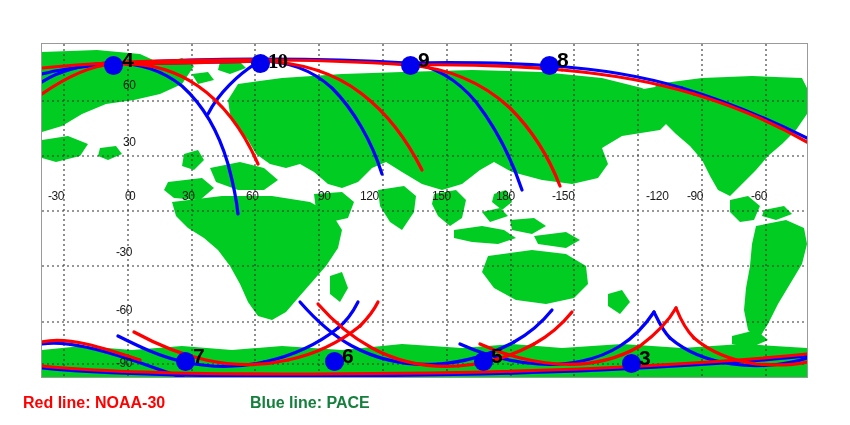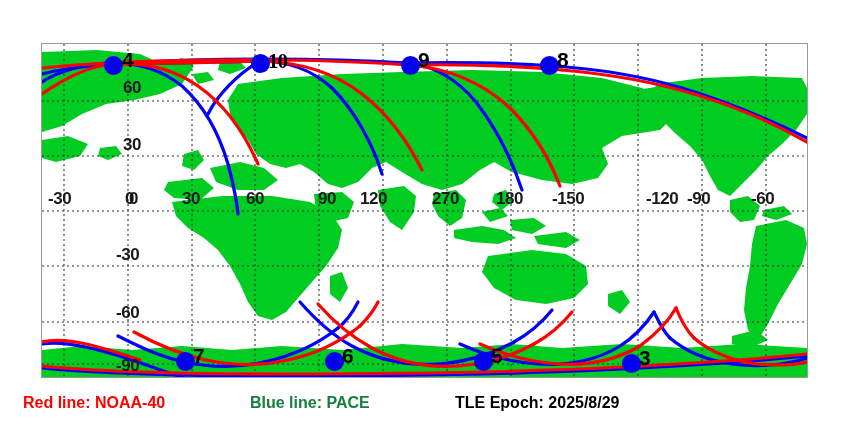--- a/index.html
+++ b/index.html
@@ -6,21 +6,21 @@
   body{width:850px;height:425px;position:relative;overflow:hidden;
        font-family:"Liberation Sans",sans-serif;}
 
   #map-frame{position:absolute;left:41px;top:43px;width:767px;height:335px;
              background:#ffffff;box-sizing:border-box;
              border:1px solid #9a9a9a;overflow:hidden;}
 
   #map-svg{position:absolute;left:0;top:0;}
 
   .lat-label,.lon-label{position:absolute;color:#1a1a1a;
-       font-family:"Liberation Sans",sans-serif;font-size:17px;font-weight:bold;
+       font-family:"Liberation Sans",sans-serif;font-size:12px;font-weight:normal;
        letter-spacing:-0.4px;white-space:nowrap;}
 
   .marker{position:absolute;width:19px;height:19px;border-radius:50%;
           background:#0000ee;}
   .marker-label{position:absolute;color:#000000;font-size:21px;font-weight:bold;
           font-family:"Liberation Sans",sans-serif;white-space:nowrap;
           letter-spacing:-1px;}
 
   #legend{position:absolute;left:0;top:390px;width:850px;height:35px;}
   .legend-item{position:absolute;font-size:16px;font-weight:bold;
@@ -187,21 +187,21 @@
   <div class="lat-label" style="left:74px;top:201px;">-30</div>
   <div class="lat-label" style="left:74px;top:259px;">-60</div>
   <div class="lat-label" style="left:74px;top:312px;">-90</div>
 
   <div class="lon-label" style="left:6px;top:145px;">-30</div>
   <div class="lon-label" style="left:83px;top:145px;">0</div>
   <div class="lon-label" style="left:140px;top:145px;">30</div>
   <div class="lon-label" style="left:204px;top:145px;">60</div>
   <div class="lon-label" style="left:276px;top:145px;">90</div>
   <div class="lon-label" style="left:318px;top:145px;">120</div>
-  <div class="lon-label" style="left:390px;top:145px;">270</div>
+  <div class="lon-label" style="left:390px;top:145px;">150</div>
   <div class="lon-label" style="left:454px;top:145px;">180</div>
   <div class="lon-label" style="left:510px;top:145px;">-150</div>
   <div class="lon-label" style="left:604px;top:145px;">-120</div>
   <div class="lon-label" style="left:645px;top:145px;">-90</div>
   <div class="lon-label" style="left:709px;top:145px;">-60</div>
 
   <div class="marker" style="left:62px;top:12px;"></div>
   <div class="marker-label" style="left:80px;top:4px;">4</div>
 
   <div class="marker" style="left:209px;top:10px;"></div>
@@ -220,16 +220,15 @@
   <div class="marker-label" style="left:300px;top:300px;">6</div>
 
   <div class="marker" style="left:432px;top:308px;"></div>
   <div class="marker-label" style="left:449px;top:300px;">5</div>
 
   <div class="marker" style="left:580px;top:310px;"></div>
   <div class="marker-label" style="left:597px;top:302px;">3</div>
 </div>
 
 <div id="legend">
-  <div class="legend-item" id="legend-red">Red line: NOAA-40</div>
+  <div class="legend-item" id="legend-red">Red line: NOAA-30</div>
   <div class="legend-item" id="legend-blue">Blue line: PACE</div>
-  <div class="legend-item" id="legend-epoch">TLE Epoch: 2025/8/29</div>
 </div>
 
 </body></html>

